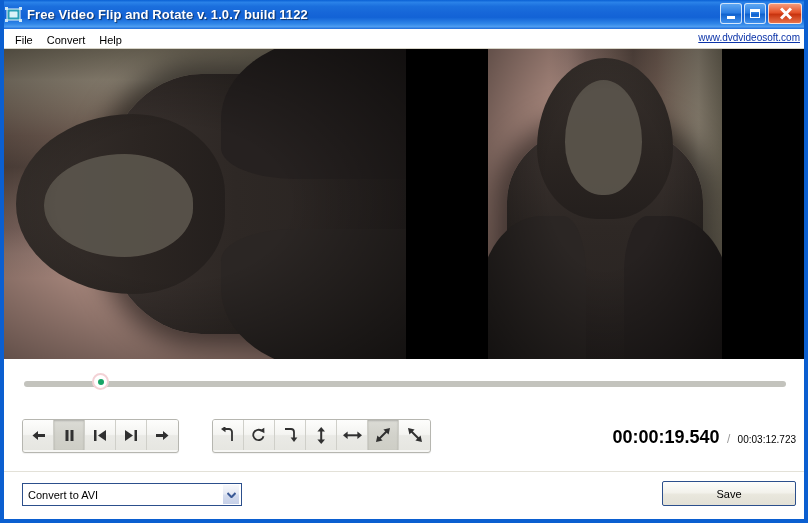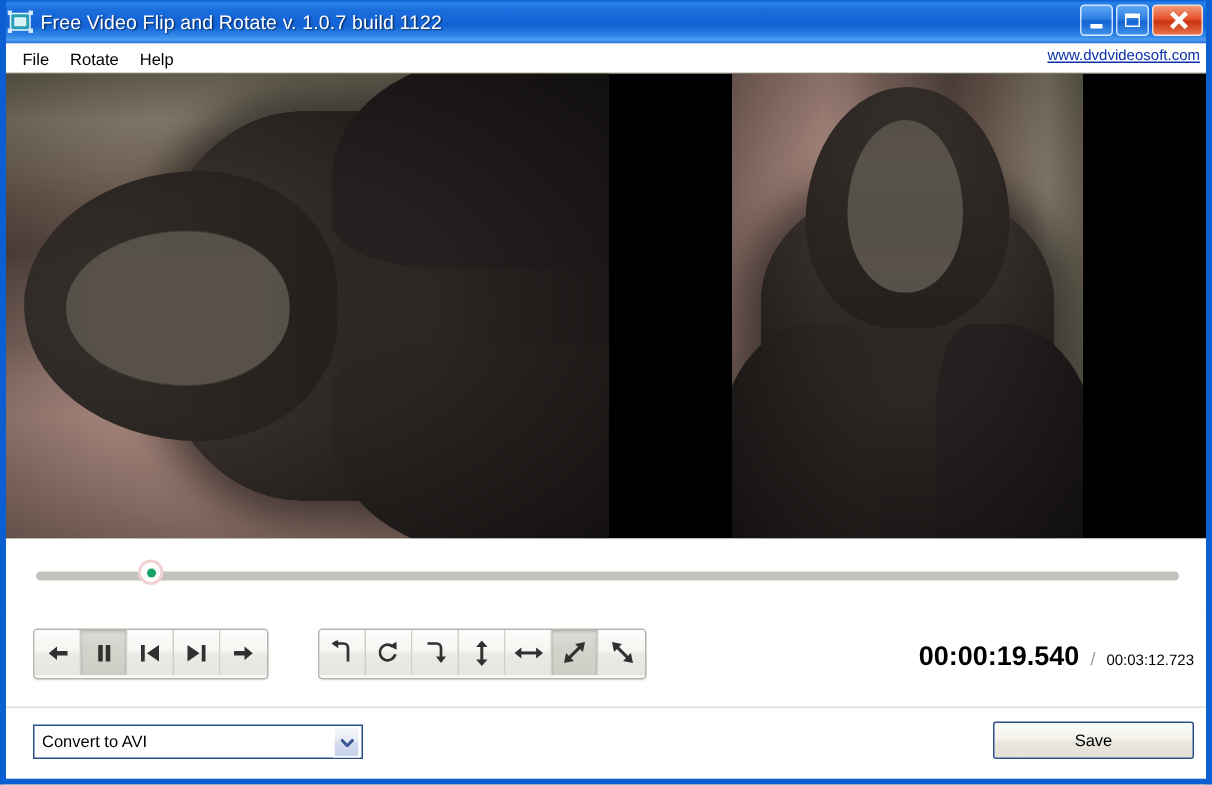--- a/index.html
+++ b/index.html
@@ -44,21 +44,21 @@
   #app-icon {
     width: 17px;
     height: 17px;
     margin-right: 5px;
     flex: 0 0 auto;
     position: relative;
   }
   #title-text {
     color: #ffffff;
     font-size: 13px;
-    font-weight: normal;
+    font-weight: bold;
     text-shadow: 1px 1px 1px rgba(0,0,0,0.55);
     white-space: nowrap;
     letter-spacing: 0.1px;
   }
   #window-buttons {
     position: absolute;
     right: 6px;
     top: 3px;
     display: flex;
     gap: 2px;
@@ -397,21 +397,21 @@
         <span class="glyph-max"></span>
       </div>
       <div class="win-btn close">
         <span class="glyph-close"></span>
       </div>
     </div>
   </div>
 
   <div id="menu-bar">
     <span class="menu-item">File</span>
-    <span class="menu-item">Rotate</span>
+    <span class="menu-item">Convert</span>
     <span class="menu-item">Help</span>
     <span id="site-link">www.dvdvideosoft.com</span>
   </div>
 
   <div id="video-area">
 
     <div class="video-pane" id="video-pane-left">
       <div class="scene-rot">
         <div class="scene">
           <div class="floor"></div>

